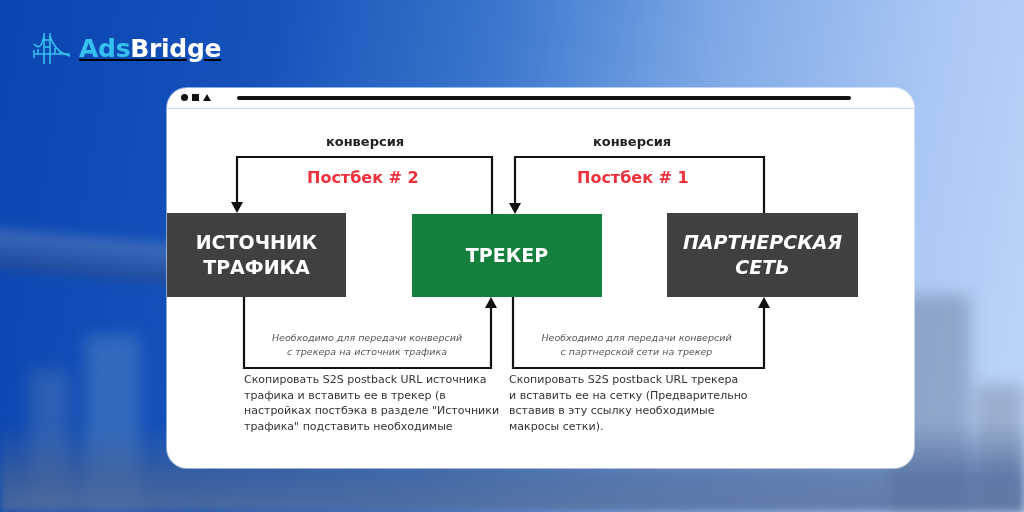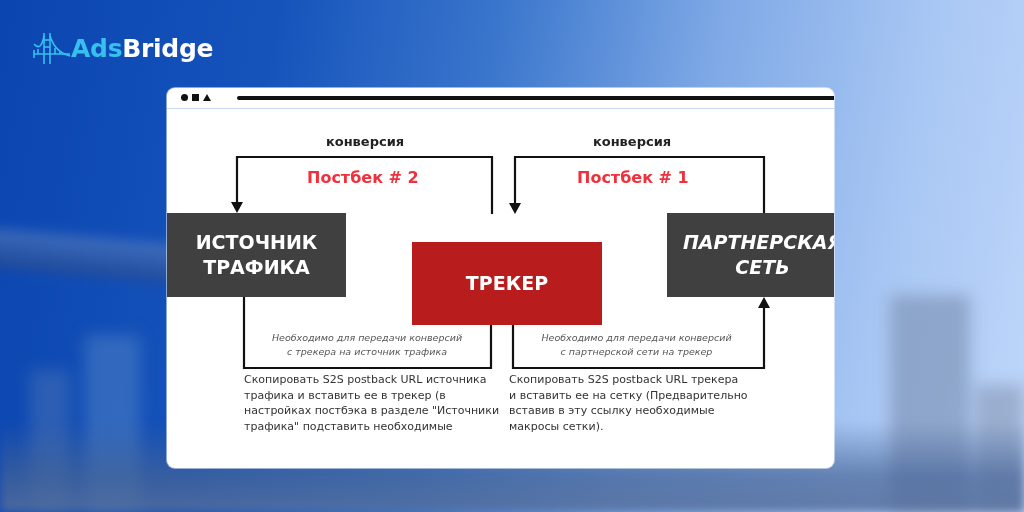--- a/index.html
+++ b/index.html
@@ -14,50 +14,50 @@
     background: linear-gradient(180deg, rgba(120,150,200,0.45), rgba(40,70,130,0.55));
     transform: rotate(5deg); filter: blur(6px);
   }
   .bg-building { position: absolute; filter: blur(8px); }
   .bg-bottom {
     position: absolute; left: 0; right: 0; bottom: 0; height: 90px;
     background: linear-gradient(180deg, rgba(60,100,160,0) 0%, rgba(70,100,150,0.7) 60%, rgba(85,110,155,0.85) 100%);
     filter: blur(4px);
   }
   
-  .logo { position: absolute; left: 33px; top: 30px; display: flex; align-items: center; gap: 0; }
+  .logo { position: absolute; left: 33px; top: 30px; display: flex; align-items: center; gap: 8px; text-decoration: underline; }
   .logo svg { display: block; }
   .logo-text { font-family: "DejaVu Sans", sans-serif; font-weight: bold; font-size: 25px; letter-spacing: -0.3px; }
   .logo-text .ads { color: #35c0ee; }
   .logo-text .bridge { color: #ffffff; }
 
   
   .card {
-    position: absolute; left: 167px; top: 88px; width: 667px; height: 380px;
-    background: #ffffff; border-radius: 8px; overflow: hidden;
+    position: absolute; left: 167px; top: 88px; width: 747px; height: 380px;
+    background: #ffffff; border-radius: 20px; overflow: hidden;
     box-shadow: 0 0 0 1px rgba(255,255,255,0.5);
   }
   .card-topbar { position: absolute; left: 0; top: 0; width: 100%; height: 20px; border-bottom: 1px solid #c8d8f0; }
   .tb-icon { position: absolute; top: 6px; }
   .tb-circle { left: 14px; width: 7px; height: 7px; border-radius: 50%; background: #111; }
   .tb-square { left: 25px; width: 7px; height: 7px; background: #111; }
   .tb-triangle { left: 36px; width: 0; height: 0; border-left: 4px solid transparent; border-right: 4px solid transparent; border-bottom: 7px solid #111; }
   .tb-urlbar { position: absolute; left: 70px; top: 8px; width: 614px; height: 4px; background: #111; border-radius: 2px; }
 
   
   .diagram { position: absolute; left: 0; top: 0; width: 699px; height: 380px; }
   .diagram svg { position: absolute; left: 0; top: 0; }
   .box {
     position: absolute; display: flex; flex-direction: column; align-items: center; justify-content: center;
     color: #ffffff; font-weight: bold; text-align: center; line-height: 1.3;
     font-family: "DejaVu Sans", sans-serif;
   }
   .box span { display: block; }
   .box-gray { background: #404040; }
-  .box-blue { background: #b91c1c; margin-top: 28px; }
+  .box-blue { background: #15803d; }
   .box-source { left: 0px; top: 125px; width: 179px; height: 84px; font-size: 19px; }
   .box-tracker { left: 245px; top: 126px; width: 190px; height: 83px; font-size: 19px; }
   .box-network { left: 500px; top: 125px; width: 191px; height: 84px; font-size: 19px; font-style: italic; }
 
   .lbl { position: absolute; text-align: center; white-space: nowrap; }
   .lbl-conv { font-weight: bold; font-size: 13px; color: #222; }
   .lbl-postback { font-weight: bold; font-size: 16px; color: #f0303a; }
   .lbl-note { font-style: italic; font-size: 9.5px; color: #555; line-height: 1.45; font-family: "DejaVu Sans", sans-serif; }
   .desc { position: absolute; font-size: 11px; color: #333; line-height: 1.42; font-family: "DejaVu Sans", sans-serif; }
 </style>

